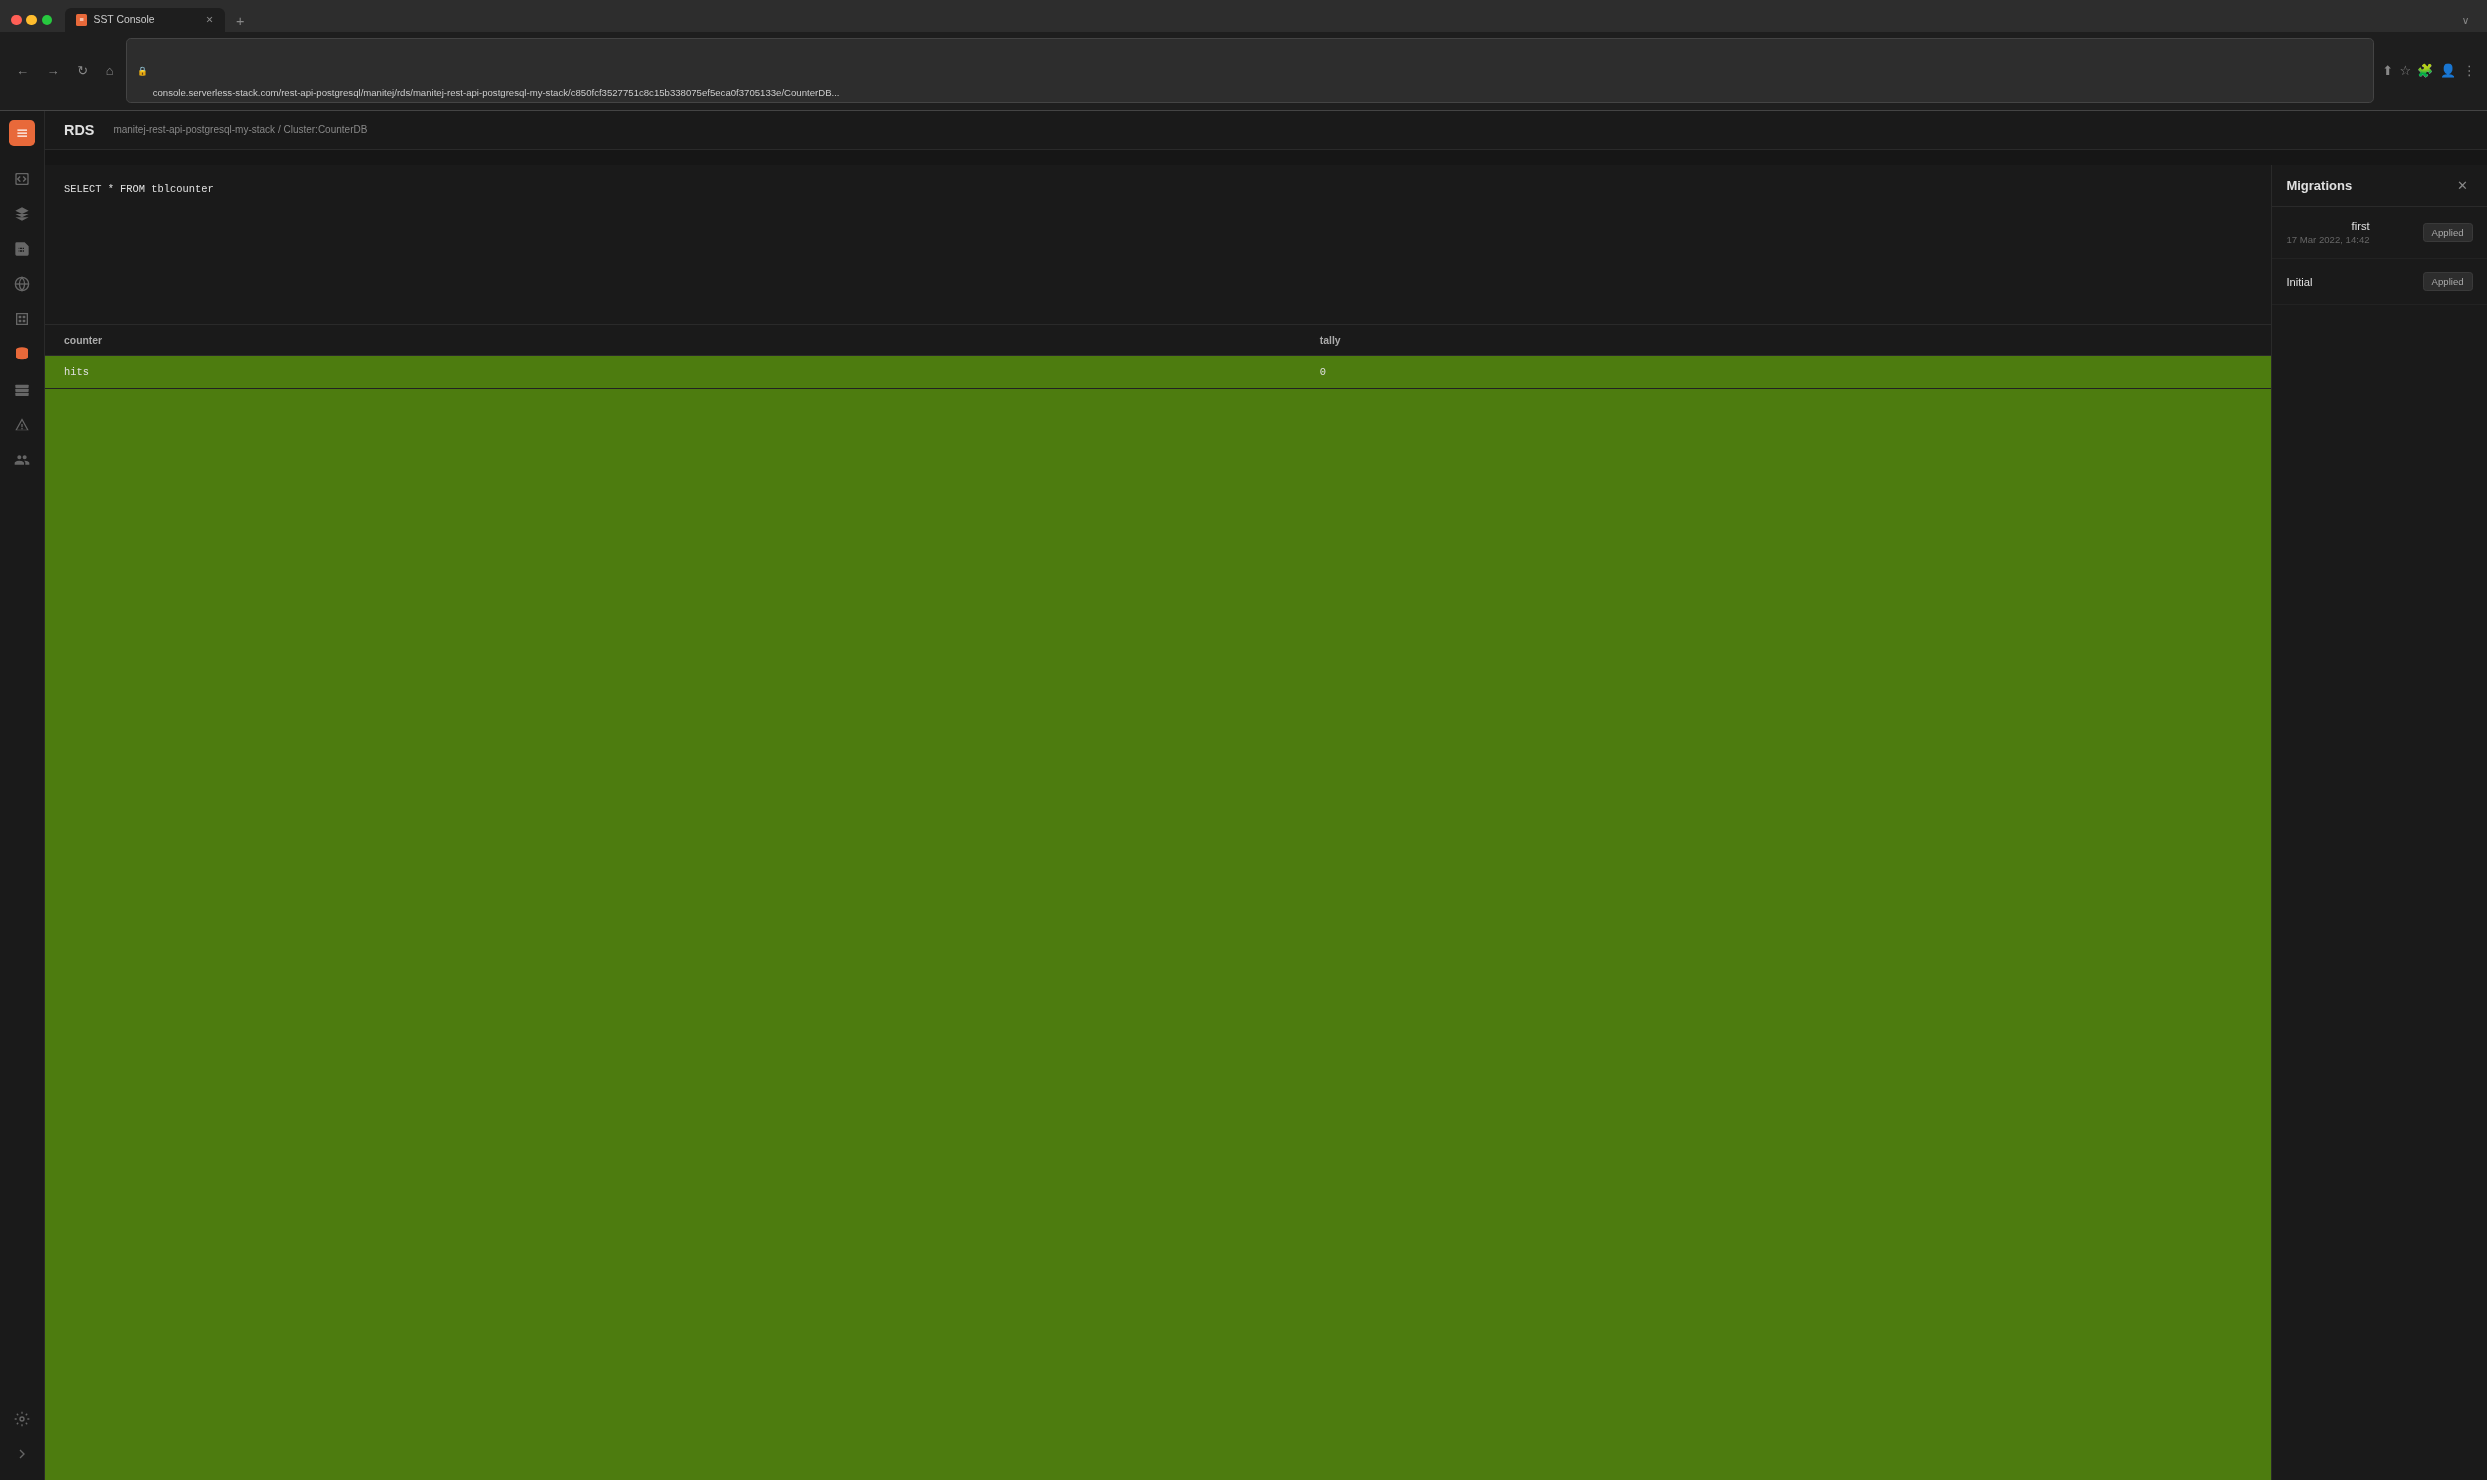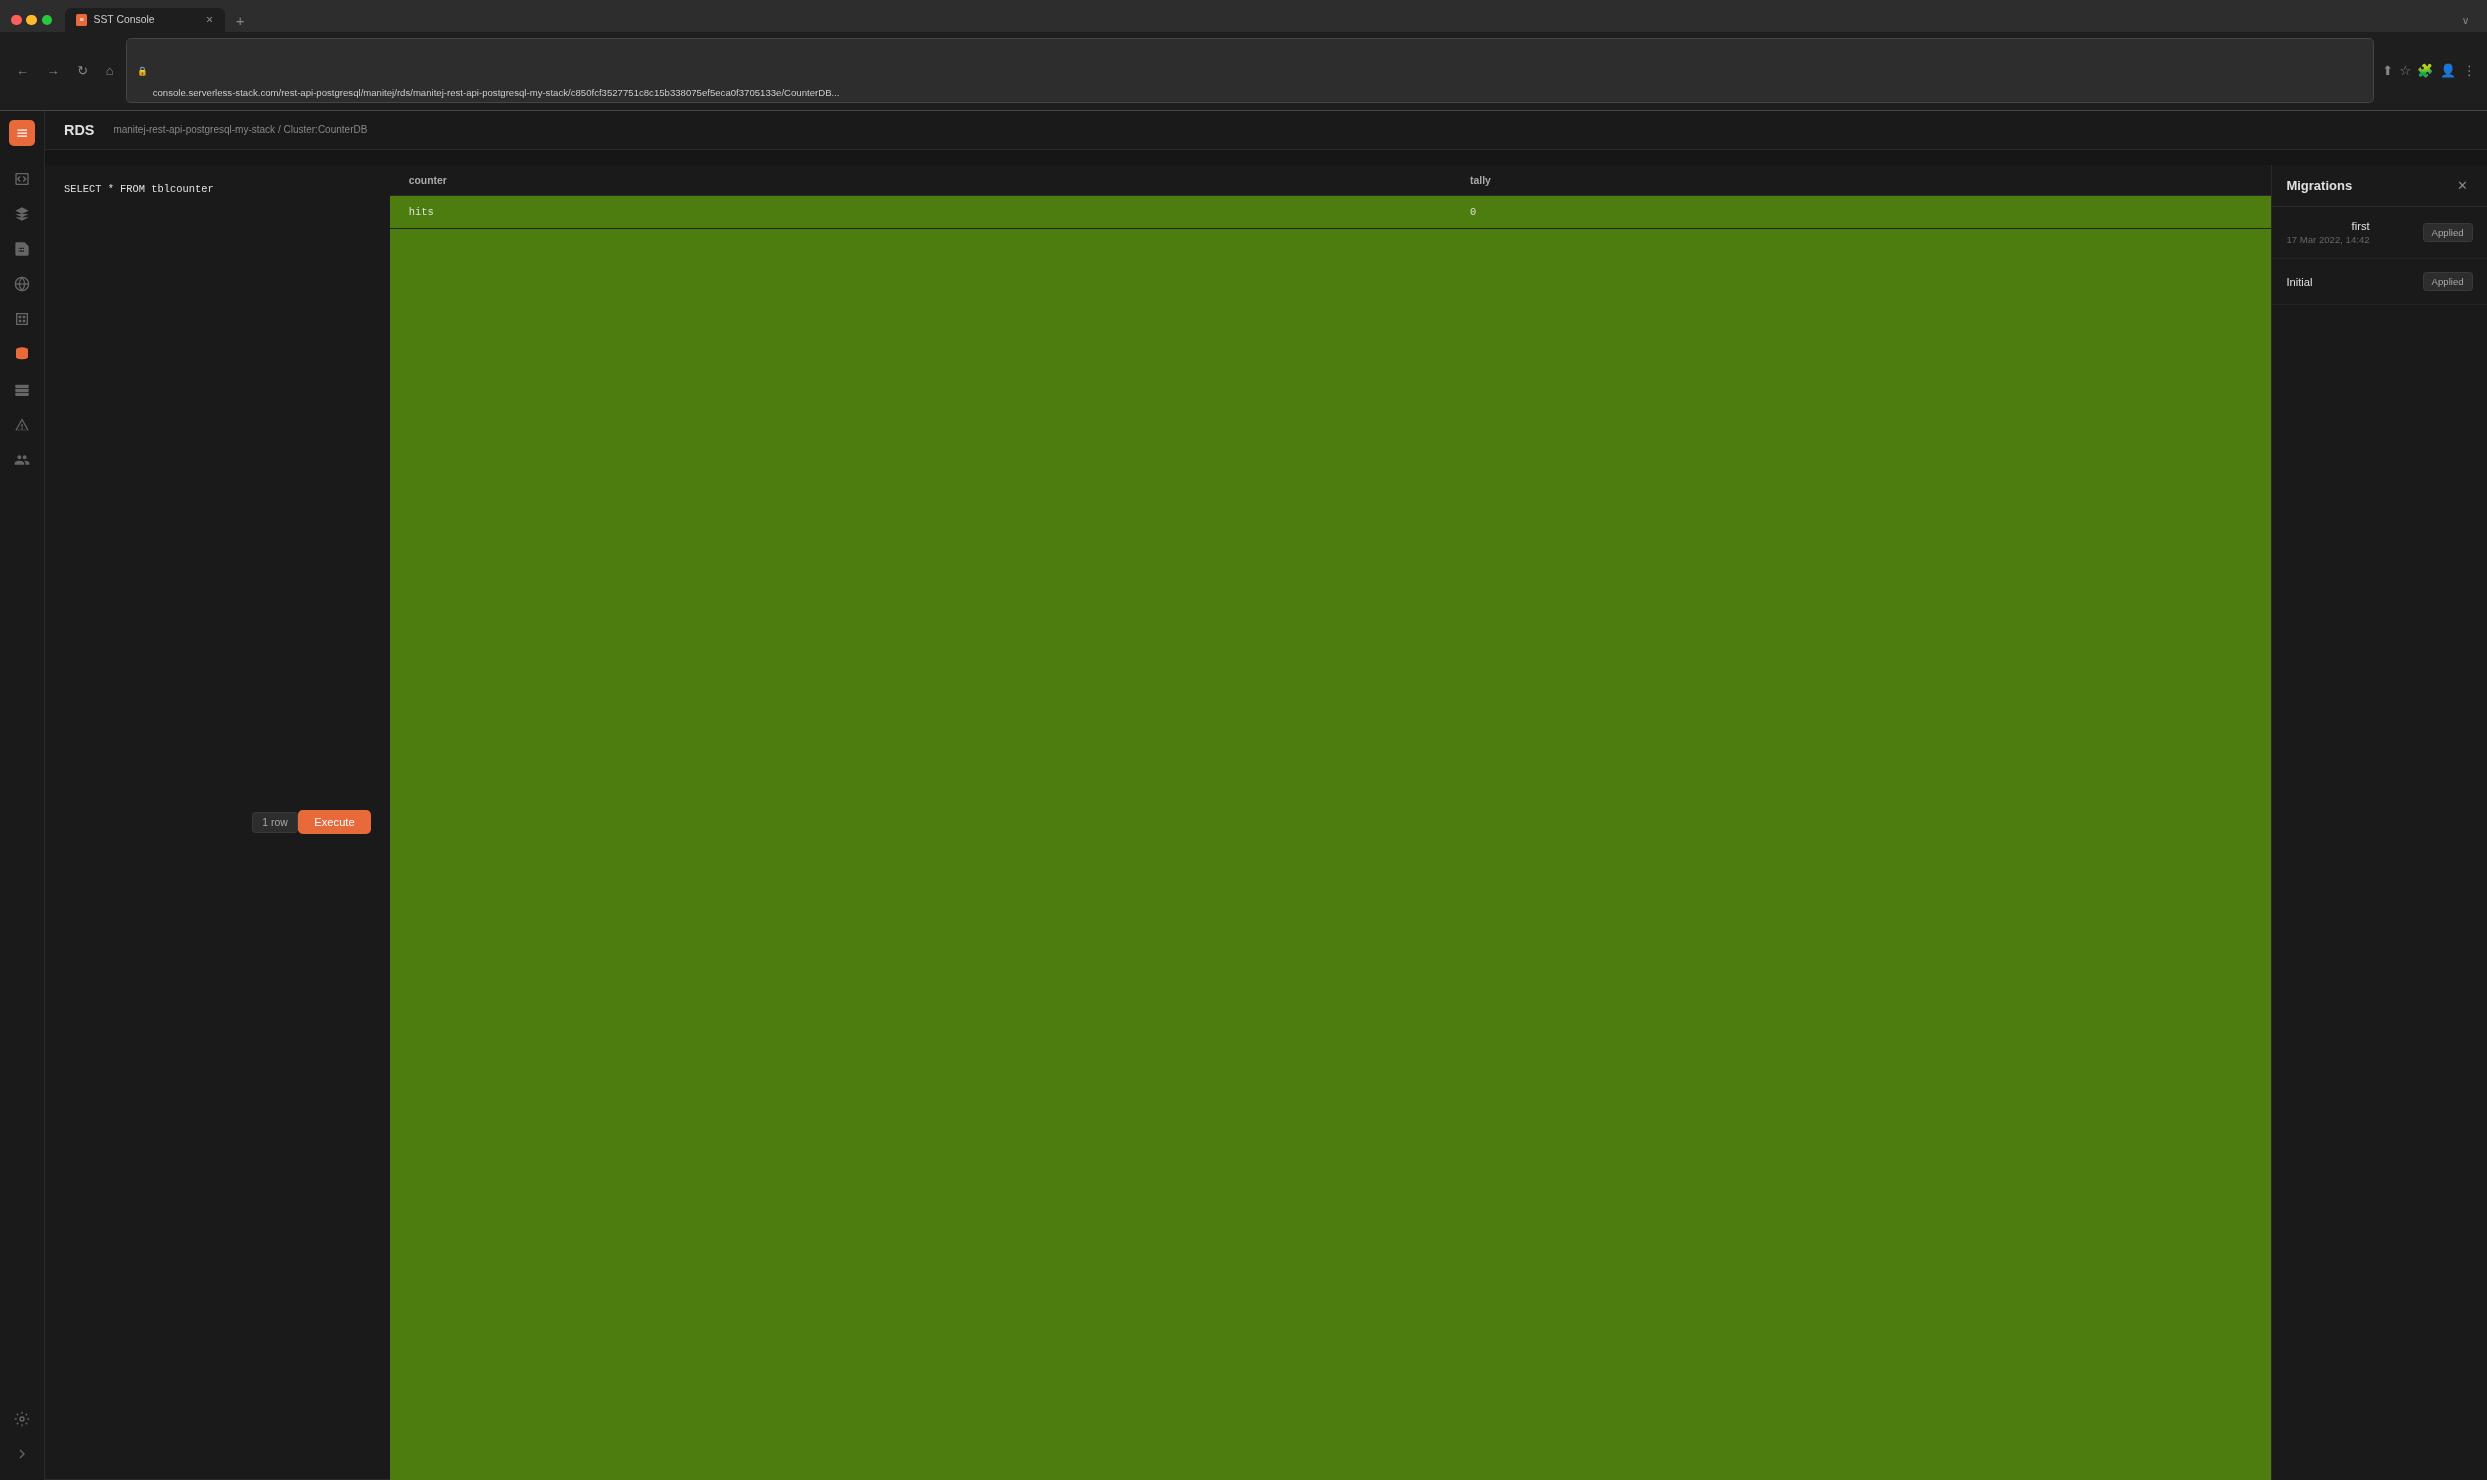--- a/index.html
+++ b/index.html
@@ -200,21 +200,21 @@
     .content-area {
       display: flex;
       flex: 1;
       overflow: hidden;
     }
 
     
     .query-area {
       flex: 1;
       display: flex;
-      flex-direction: row;
+      flex-direction: column;
       overflow: hidden;
     }
 
     .query-editor {
       padding: 16px 19px;
       background: #1a1a1a;
       border-bottom: 0.8px solid #2a2a2a;
       min-height: 160px;
     }
     .query-editor pre {
@@ -465,24 +465,20 @@
     </div>
 
     <div class="content-area">
 
       <div class="query-area">
 
         <div class="query-editor">
           <pre>SELECT * FROM tblcounter</pre>
         </div>
 
-        <div class="query-toolbar">
-          <div class="row-count-badge">1 row</div>
-          <button class="execute-btn">Execute</button>
-        </div>
 
         <div class="results-table">
           <table>
             <thead>
               <tr>
                 <th>counter</th>
                 <th>tally</th>
               </tr>
             </thead>
             <tbody id="table-body">

